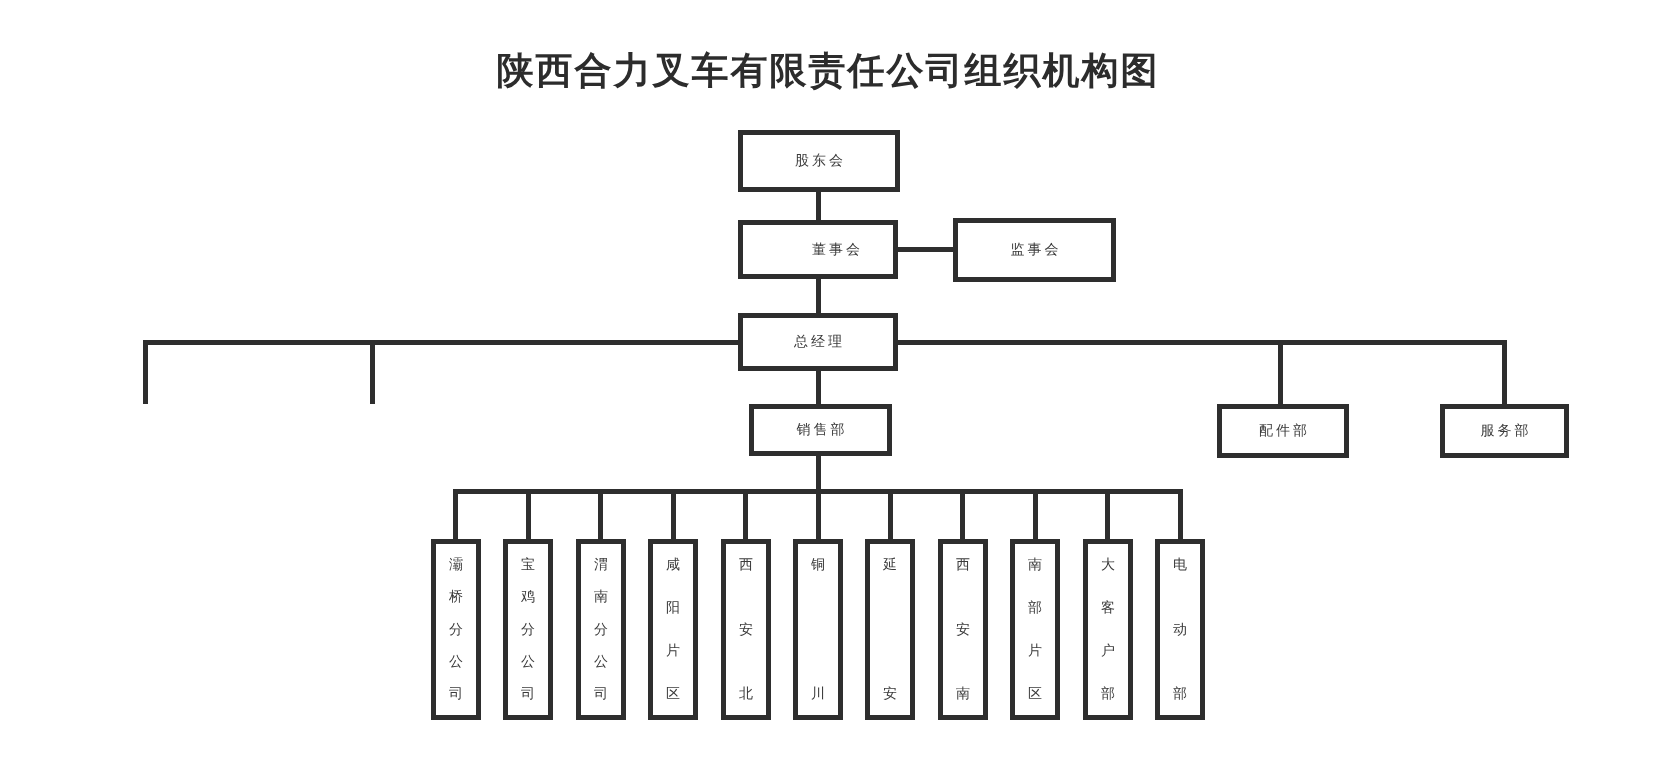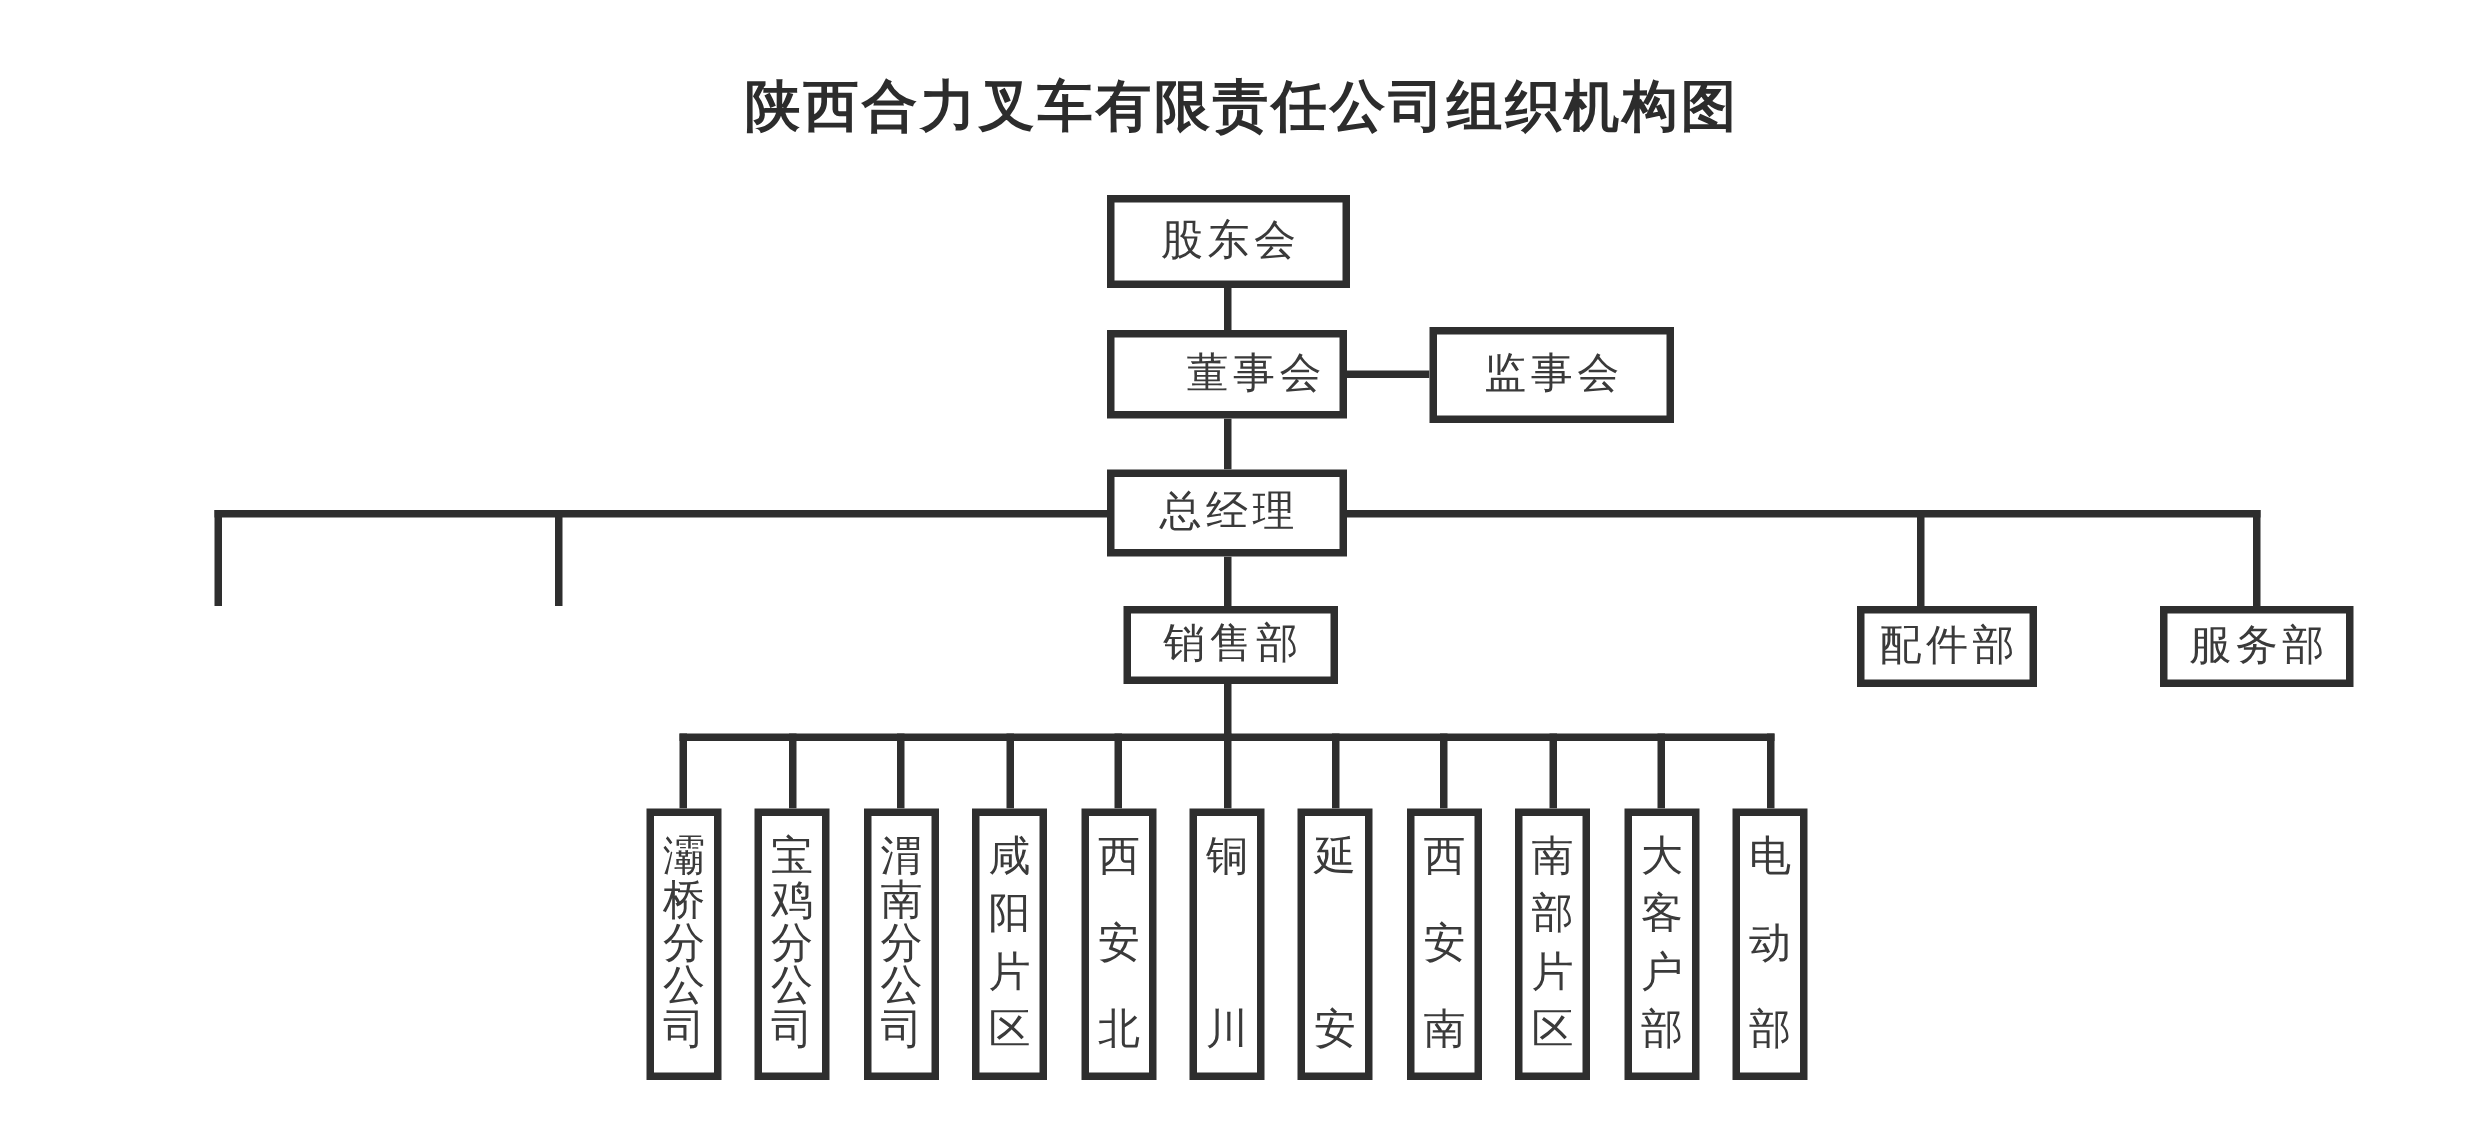--- a/index.html
+++ b/index.html
@@ -33,21 +33,21 @@
   }
   .node {
     position: absolute;
     box-sizing: border-box;
     border: 5px solid var(--line);
     background: #ffffff;
     z-index: 2;
     display: flex;
     align-items: center;
     justify-content: center;
-    font-size: 28px;
+    font-size: 14px;
     color: var(--text);
     letter-spacing: 3px;
     text-indent: 3px;
     line-height: 1;
     white-space: nowrap;
   }
   .vnode {
     flex-direction: column;
     justify-content: space-between;
     padding: 14px 0;
@@ -74,21 +74,21 @@
   <div class="node" style="left:738px; top:220px; width:160px; height:59px;padding-left:36px;">董事会</div>
 
   <div class="node" style="left:953px; top:218px; width:163px; height:64px;text-align:right;">监事会</div>
 
   <div class="node" style="left:738px; top:313px; width:160px; height:58px;">总经理</div>
 
 
 
   <div class="node" style="left:749px; top:404px; width:143px; height:52px;">销售部</div>
 
-  <div class="node" style="left:1217px; top:404px; width:120px; height:54px;margin-left:21px;">配件部</div>
+  <div class="node" style="left:1217px; top:404px; width:132px; height:54px;">配件部</div>
 
   <div class="node" style="left:1440px; top:404px; width:129px; height:54px;">服务部</div>
 
   <div class="node vnode" style="left:431px; top:539px; width:50px; height:181px;">
       <span>灞</span>
       <span>桥</span>
       <span>分</span>
       <span>公</span>
       <span>司</span>
     </div>

